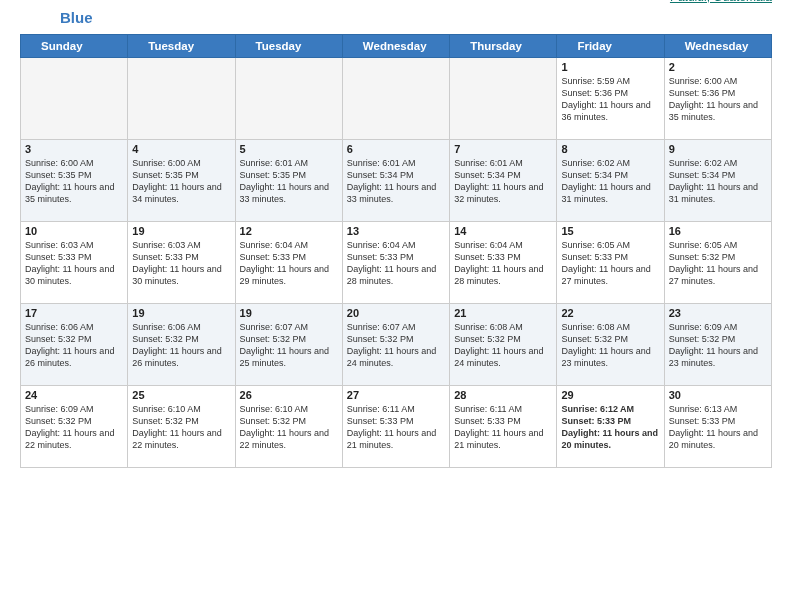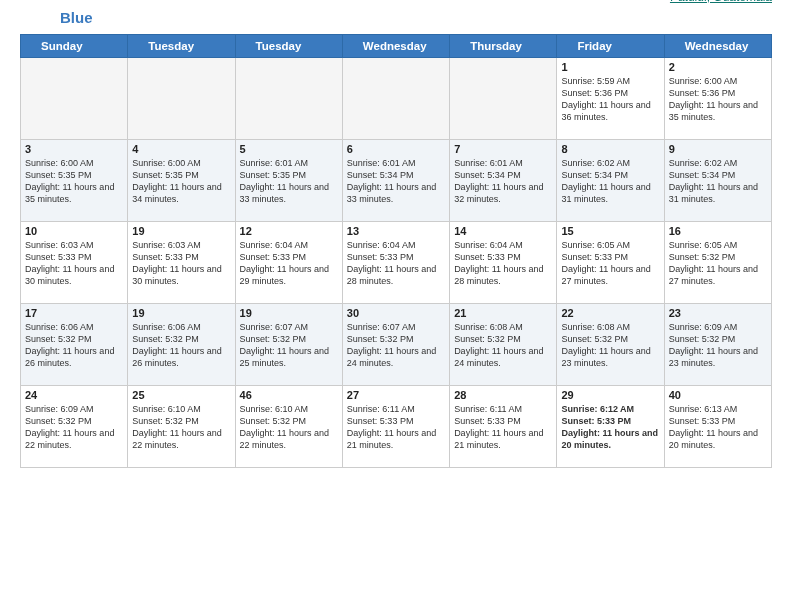--- a/index.html
+++ b/index.html
@@ -264,21 +264,21 @@
 Sunset: 5:32 PM
 Daylight: 11 hours and 26 minutes.</div>
           </td>
           <td>
             <span class="day-num">19</span>
             <div class="day-info" style="white-space: pre-line;">Sunrise: 6:07 AM
 Sunset: 5:32 PM
 Daylight: 11 hours and 25 minutes.</div>
           </td>
           <td>
-            <span class="day-num">30</span>
+            <span class="day-num">20</span>
             <div class="day-info" style="white-space: pre-line;">Sunrise: 6:07 AM
 Sunset: 5:32 PM
 Daylight: 11 hours and 24 minutes.</div>
           </td>
           <td>
             <span class="day-num">21</span>
             <div class="day-info" style="white-space: pre-line;">Sunrise: 6:08 AM
 Sunset: 5:32 PM
 Daylight: 11 hours and 24 minutes.</div>
           </td>
@@ -302,21 +302,21 @@
 Sunset: 5:32 PM
 Daylight: 11 hours and 22 minutes.</div>
           </td>
           <td>
             <span class="day-num">25</span>
             <div class="day-info" style="white-space: pre-line;">Sunrise: 6:10 AM
 Sunset: 5:32 PM
 Daylight: 11 hours and 22 minutes.</div>
           </td>
           <td>
-            <span class="day-num">46</span>
+            <span class="day-num">26</span>
             <div class="day-info" style="white-space: pre-line;">Sunrise: 6:10 AM
 Sunset: 5:32 PM
 Daylight: 11 hours and 22 minutes.</div>
           </td>
           <td>
             <span class="day-num">27</span>
             <div class="day-info" style="white-space: pre-line;">Sunrise: 6:11 AM
 Sunset: 5:33 PM
 Daylight: 11 hours and 21 minutes.</div>
           </td>
@@ -326,21 +326,21 @@
 Sunset: 5:33 PM
 Daylight: 11 hours and 21 minutes.</div>
           </td>
           <td>
             <span class="day-num">29</span>
             <div class="day-info" style="white-space: pre-line; font-weight: bold;">Sunrise: 6:12 AM
 Sunset: 5:33 PM
 Daylight: 11 hours and 20 minutes.</div>
           </td>
           <td>
-            <span class="day-num">40</span>
+            <span class="day-num">30</span>
             <div class="day-info" style="white-space: pre-line;">Sunrise: 6:13 AM
 Sunset: 5:33 PM
 Daylight: 11 hours and 20 minutes.</div>
           </td>
         </tr>
       </tbody>
   </table>
 </div>
 
 </body></html>

